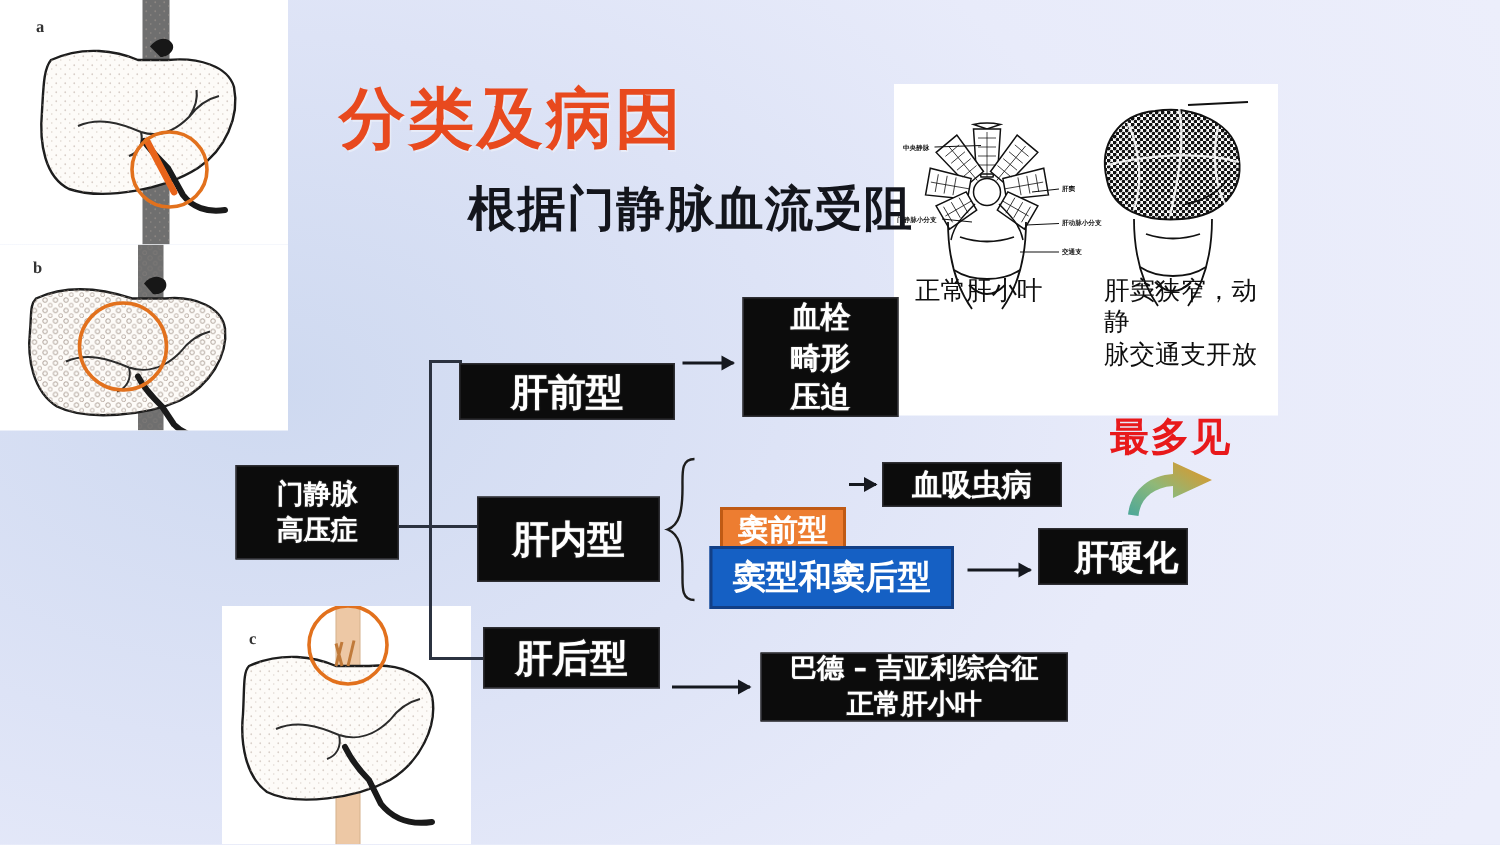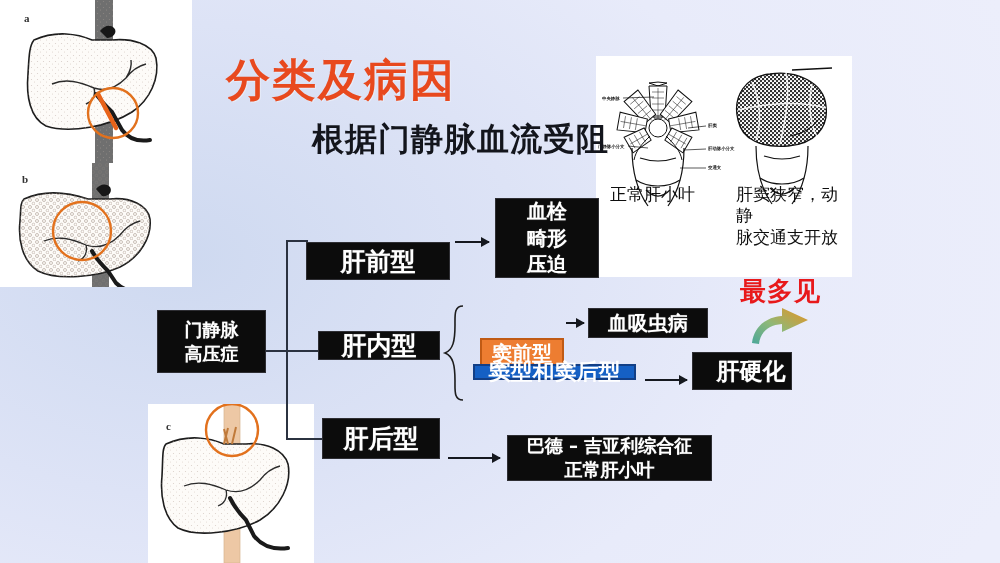--- a/index.html
+++ b/index.html
@@ -47,26 +47,26 @@
     border:2px solid #c05a14;
     margin-top:29px;
   }
   .blue{
     background:#1560c4;color:#ffffff;
     border:2px solid #123f86;
   }
   
   #n-root   {left:157px;top:310px;width:109px;height:63px;font-size:18px;line-height:1.32;}
   #n-pre    {left:306px;top:222px;width:144px;height:38px;font-size:25px;margin-top:20px;}
-  #n-intra  {left:318px;top:331px;width:122px;height:29px;font-size:25px;}
+  #n-intra  {left:318px;top:331px;width:122px;height:57px;font-size:25px;}
   #n-post   {left:322px;top:418px;width:118px;height:41px;font-size:25px;}
   #n-thromb {left:495px;top:198px;width:104px;height:80px;font-size:20px;line-height:1.33;}
   #n-presin {left:480px;top:309px;width:84px;height:30px;font-size:20px;}
   #n-schist {left:588px;top:308px;width:120px;height:30px;font-size:20px;}
-  #n-sinus  {left:473px;top:364px;width:163px;height:16px;font-size:22px;}
+  #n-sinus  {left:473px;top:364px;width:163px;height:42px;font-size:22px;}
   #n-cirrh  {left:692px;top:352px;width:100px;height:38px;font-size:23px;padding-left:18px;}
   #n-budd   {left:507px;top:435px;width:205px;height:46px;font-size:18px;line-height:1.34;}
   
   .ln{position:absolute;background:#2b3240;}
   #trunk-v {left:286px;top:240px;width:2px;height:200px;}
   #trunk-h {left:253px;top:350px;width:35px;height:2px;}
   #br-pre  {left:286px;top:240px;width:22px;height:2px;}
   #br-intra{left:286px;top:350px;width:34px;height:2px;}
   #br-post {left:286px;top:438px;width:38px;height:2px;}
   .arrow{position:absolute;height:2px;background:#15181f;}

